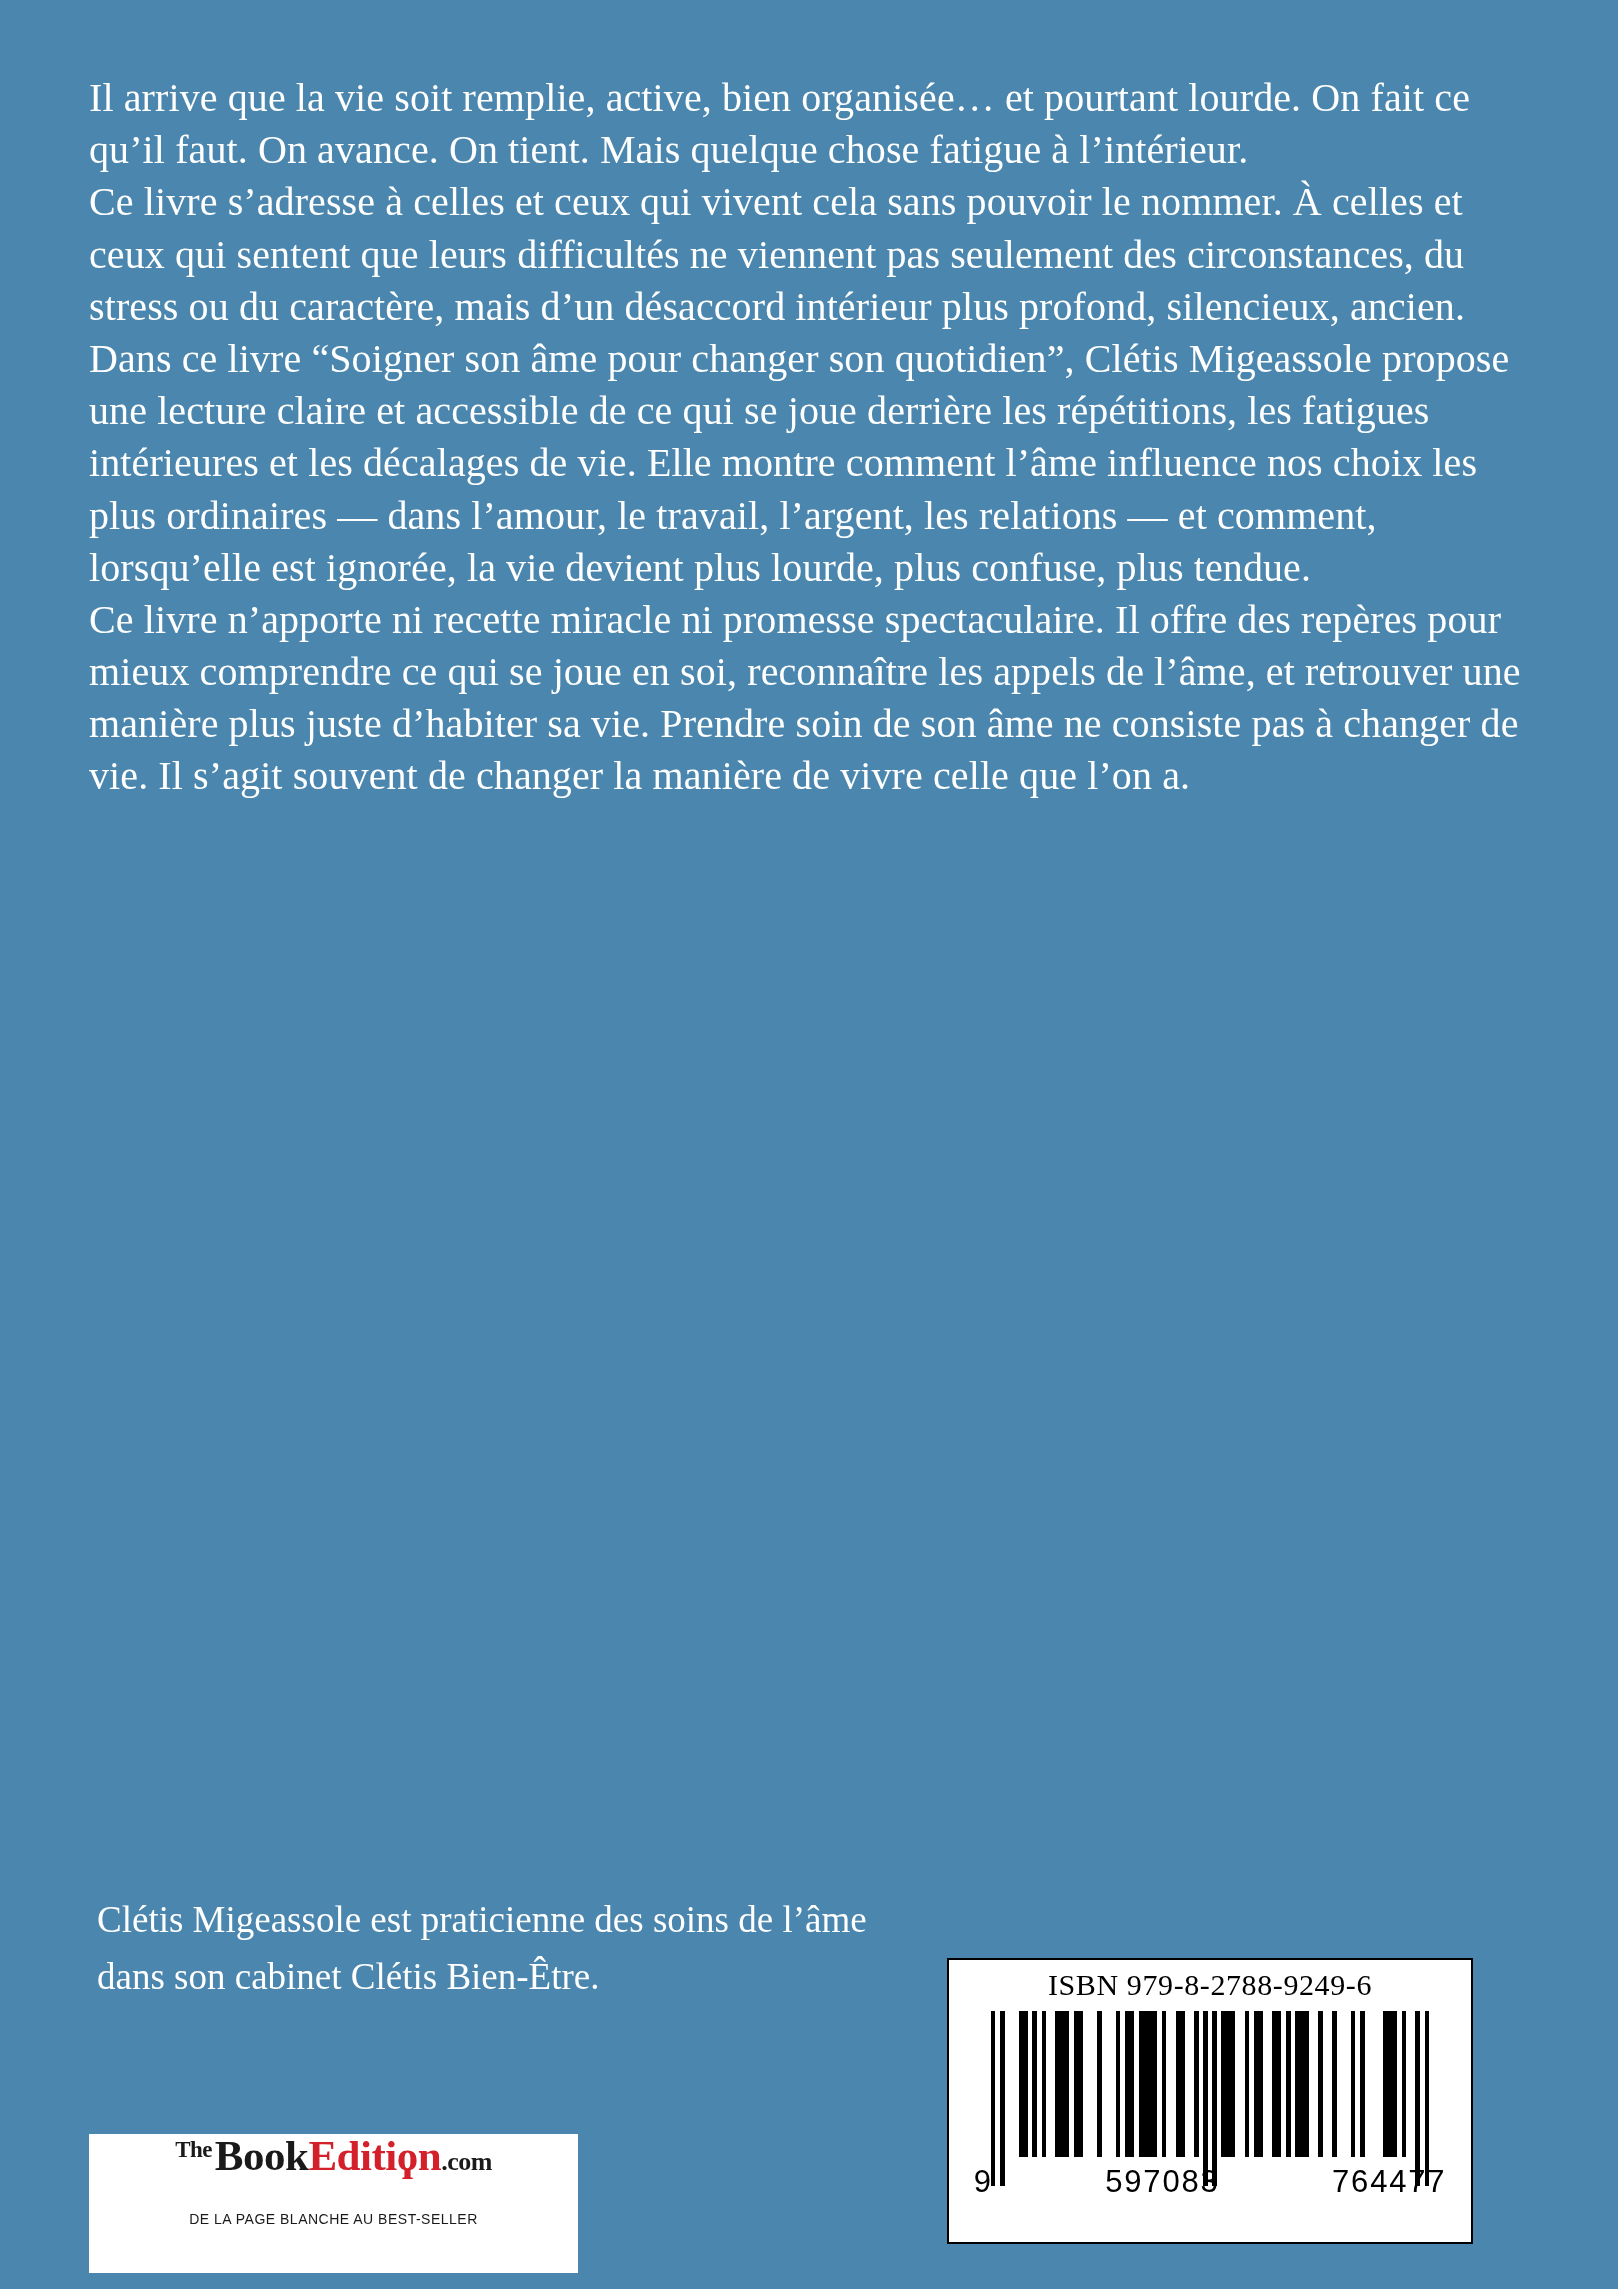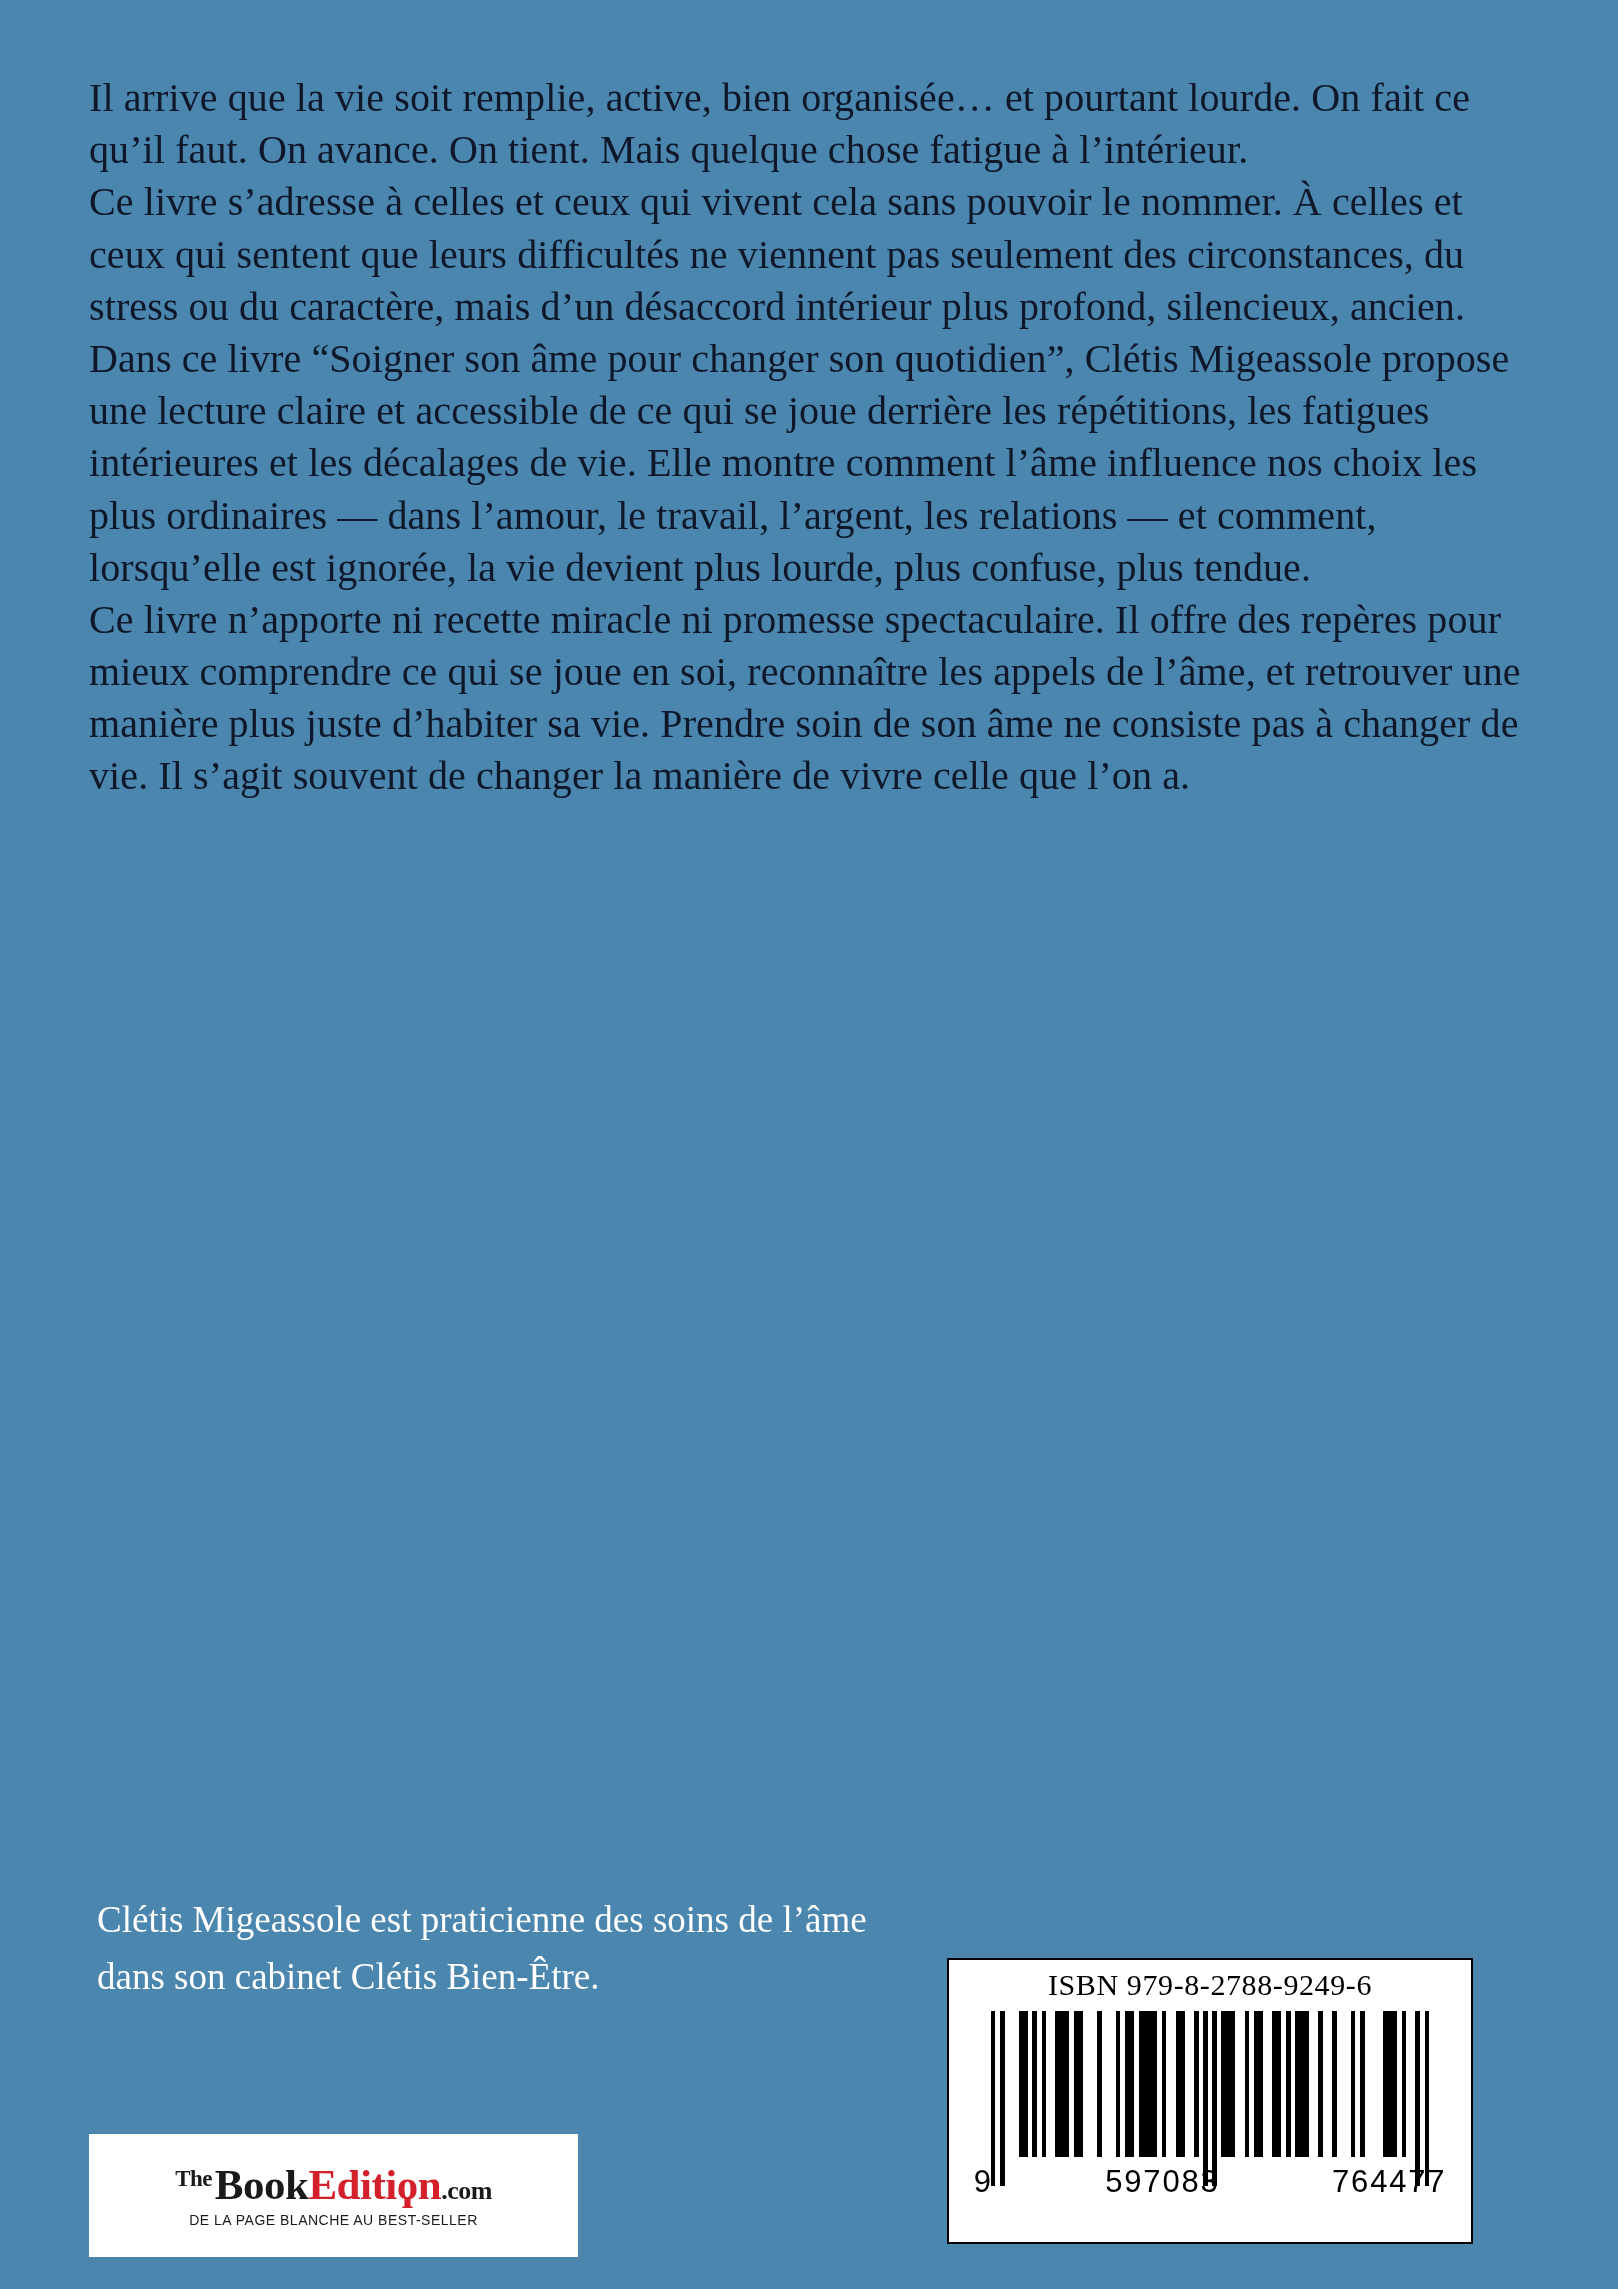--- a/index.html
+++ b/index.html
@@ -15,21 +15,21 @@
   }
   .cover {
     position: relative;
     width: 1619px;
     height: 2290px;
     background: #4a86ad;
     box-sizing: border-box;
     padding: 72px 89px 0 89px;
   }
   .blurb {
-    color: #0f172a;
+    color: #ffffff;
     font-size: 40px;
     line-height: 1.305;
     letter-spacing: 0.1px;
     width: 1449px;
   }
   .blurb p {
     margin: 0;
     text-align: left;
   }
   .bio-block {
@@ -42,26 +42,26 @@
     line-height: 1.33;
   }
   .bio-block p {
     margin: 8px;
   }
   .logo-box {
     position: absolute;
     left: 89px;
     top: 2134px;
     width: 489px;
-    height: 123px;
+    height: 139px;
     background: #ffffff;
     display: flex;
     flex-direction: column;
     align-items: center;
-    justify-content: center;
+    gap: 28px;
   }
   .logo-main {
     font-family: "Liberation Serif", serif;
     font-size: 43px;
     font-weight: bold;
     color: #1a1a1a;
     line-height: 1;
     white-space: nowrap;
     letter-spacing: -0.5px;
   }

